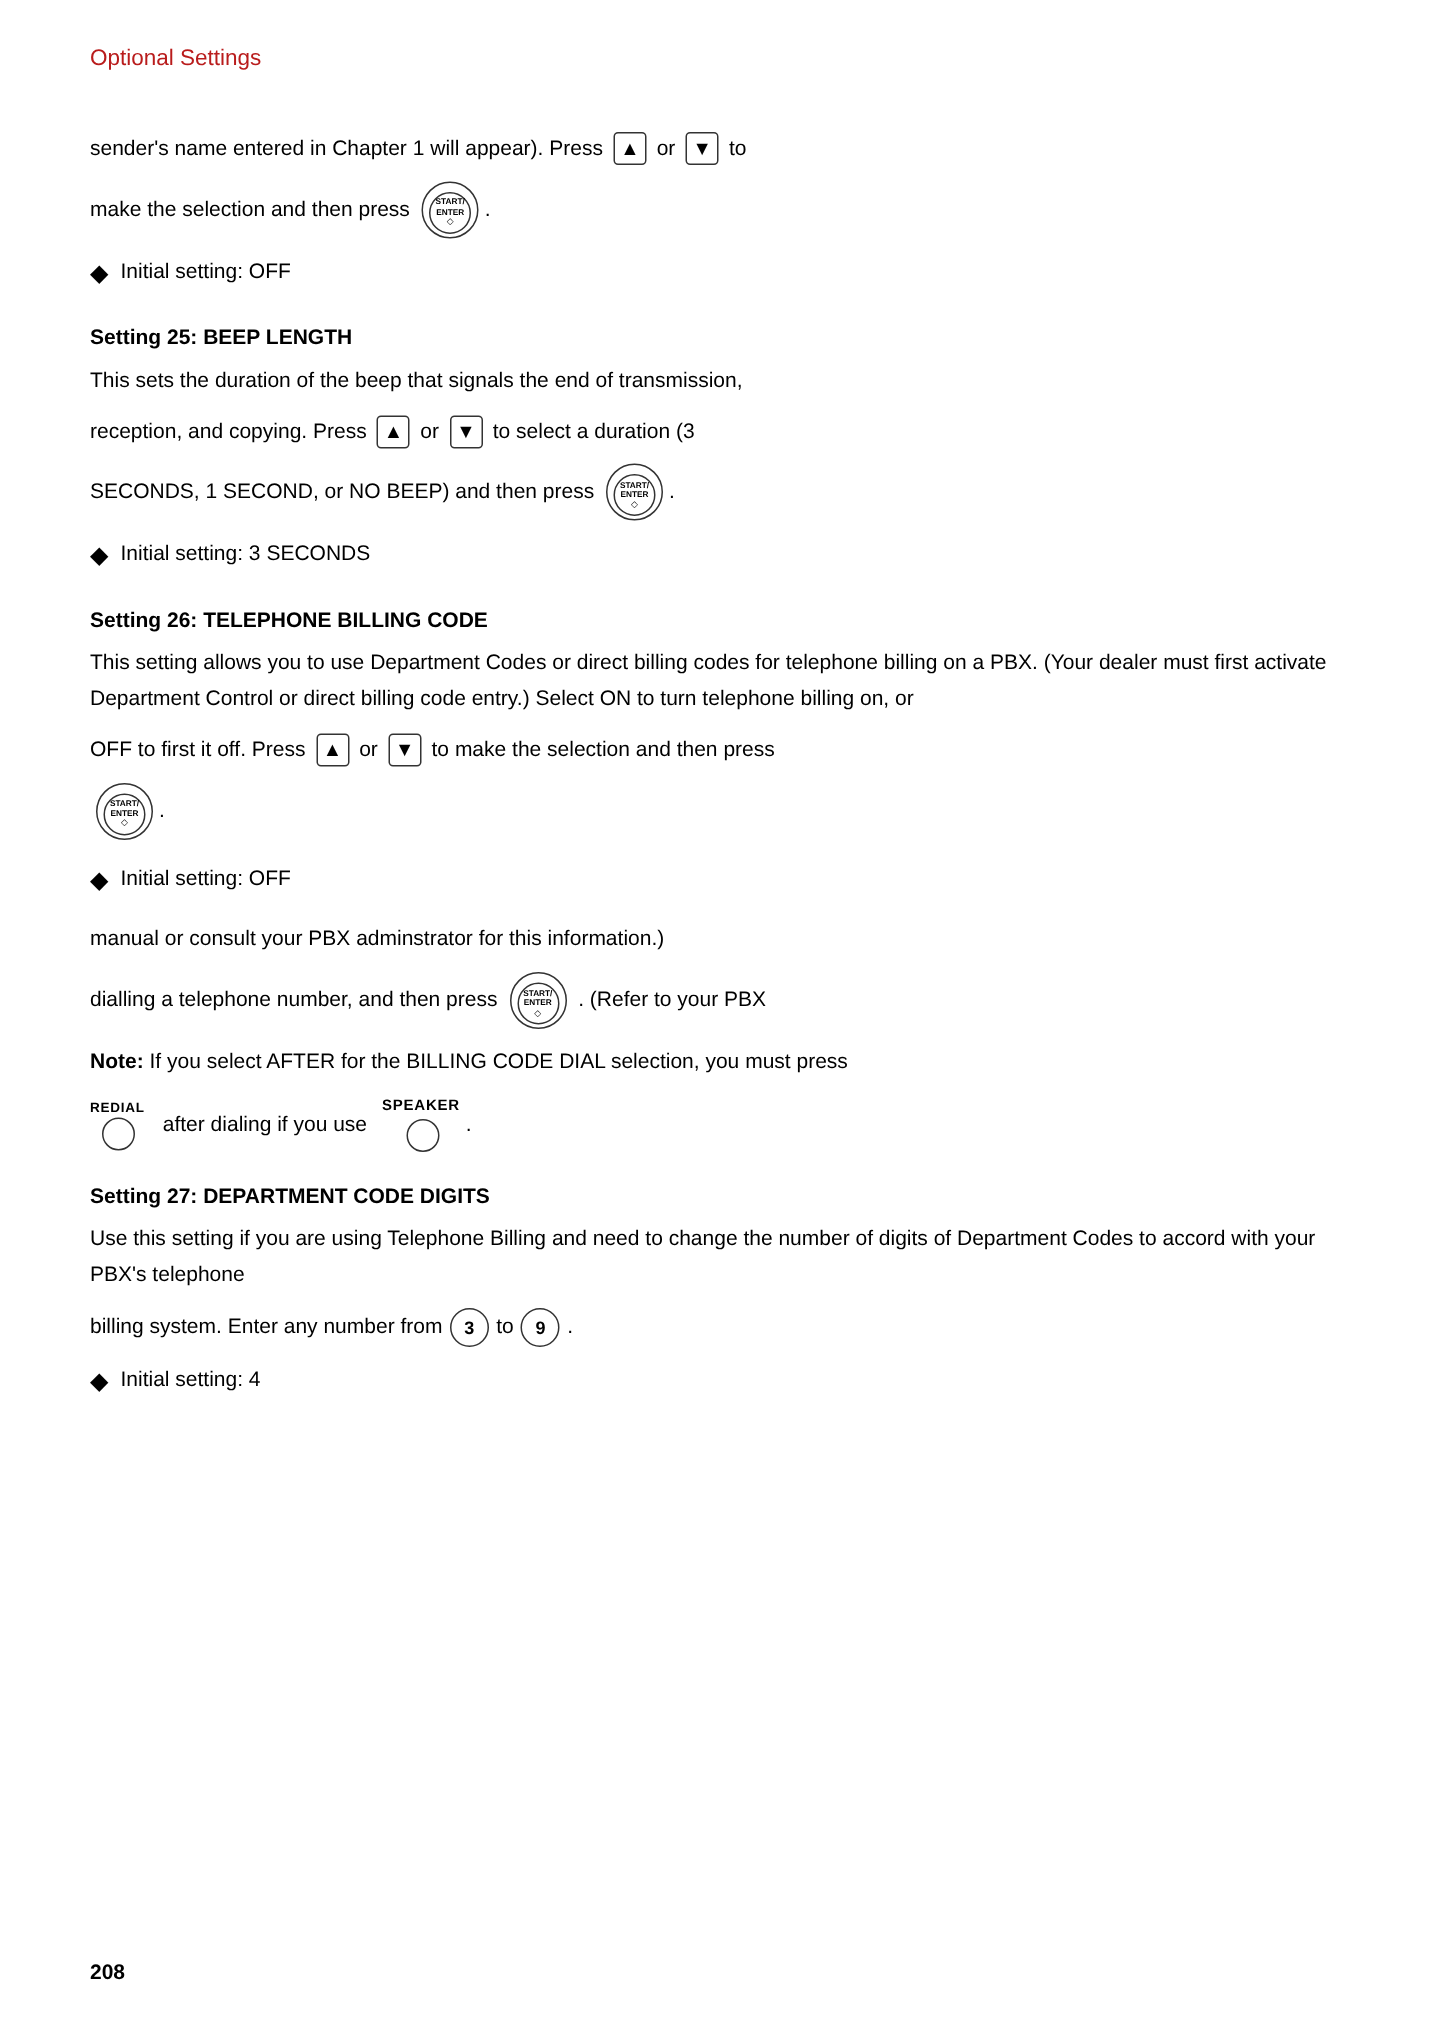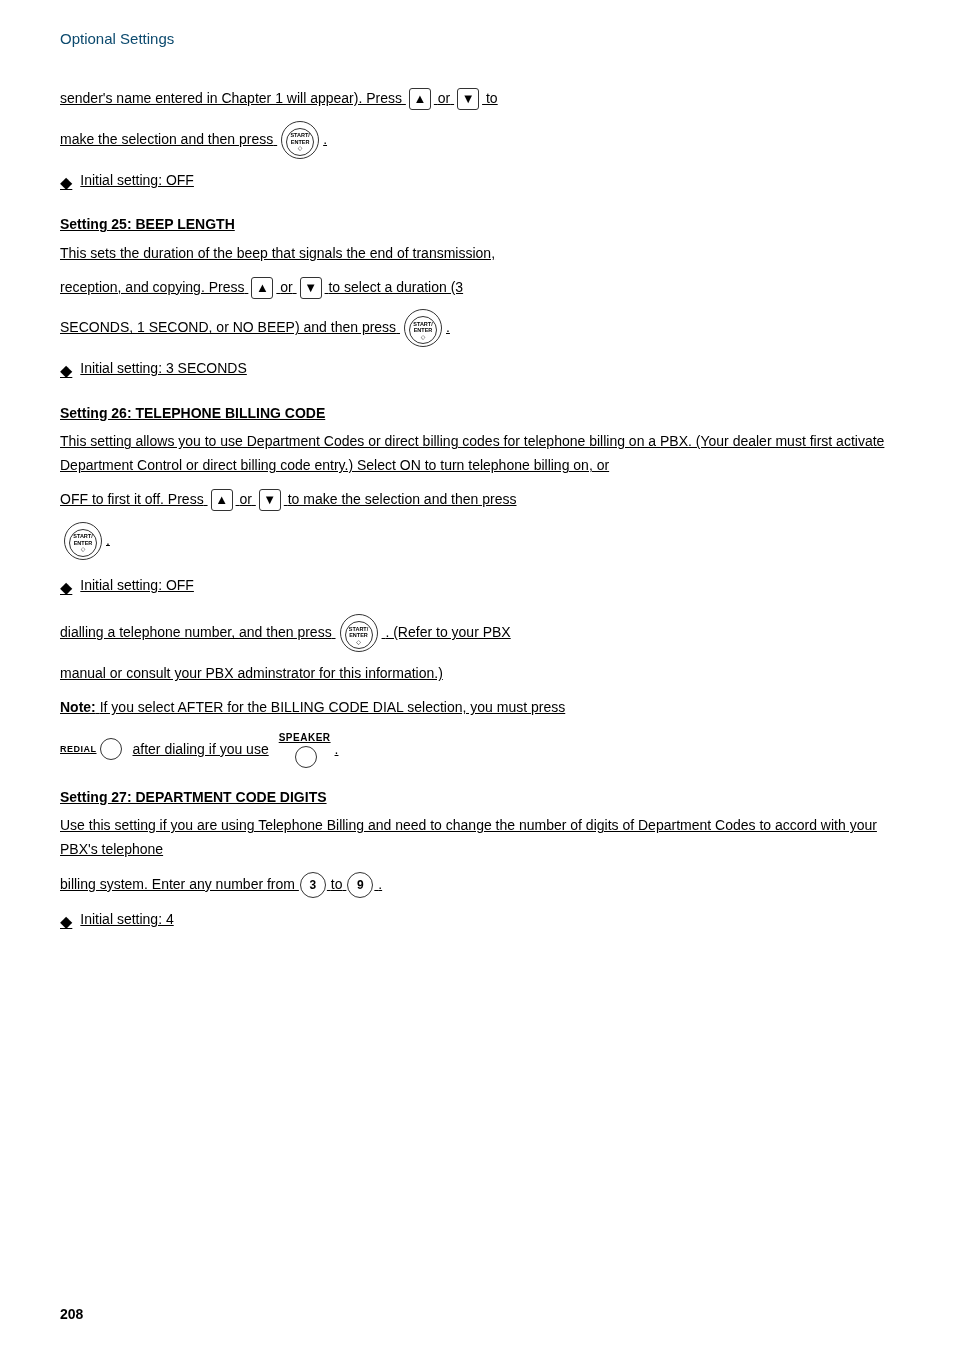--- a/index.html
+++ b/index.html
@@ -7,26 +7,25 @@
       font-family: Arial, Helvetica, sans-serif;
       font-size: 14px;
       background: #fff;
       color: #000;
       width: 954px;
       min-height: 1352px;
       padding: 30px 60px 40px 60px;
     }
     .page-header {
       font-size: 15px;
-      color: #0c4a6e;
+      color: #b91c1c;
       margin-bottom: 40px;
     }
     .content {
       line-height: 1.6;
-      text-decoration: underline;
     }
     .paragraph {
       margin-bottom: 10px;
       line-height: 1.7;
     }
     .bullet {
       display: flex;
       align-items: flex-start;
       margin: 8px 0 14px 0;
     }
@@ -276,43 +275,43 @@
       </span>
     </span>.
   </div>
 
   <div class="bullet">
     <span class="bullet-diamond">◆</span>
     <span>Initial setting: OFF</span>
   </div>
 
   <div class="paragraph">
+    <span>manual or consult your PBX adminstrator for this information.)</span>
+  </div>
+  <div class="paragraph">
     <span>dialling a telephone number, and then press</span>
     <span class="btn-icon">
       <span class="start-enter-btn">
         <span class="inner-circle">
           <span class="btn-text-top">START/</span>
           <span class="btn-text-bottom">ENTER</span>
           <span class="diamond-dot">◇</span>
         </span>
       </span>
     </span>
     <span>. (Refer to your PBX</span>
   </div>
-  <div class="paragraph">
-    <span>manual or consult your PBX adminstrator for this information.)</span>
-  </div>
 
   <div class="paragraph">
     <strong>Note:</strong>
     <span>If you select AFTER for the BILLING CODE DIAL selection, you must press</span>
   </div>
 
   <div class="redial-speaker-row">
-    <div style="display:flex; flex-direction:row; align-items:center; margin-right:4px;justify-content:center;">
+    <div style="display:flex; flex-direction:column; align-items:center; margin-right:4px;justify-content:center;">
       <span class="redial-label">REDIAL</span>
       <span class="small-circle-btn"></span>
     </div>
     <span style="margin: 0 6px;">after dialing if you use</span>
     <div style="display:flex; flex-direction:column; align-items:center; margin-left:4px;">
       <span class="speaker-label" style="margin-left:0;">SPEAKER</span>
       <span class="small-circle-btn"></span>
     </div>
     <span style="margin-left:2px;">.</span>
   </div>

